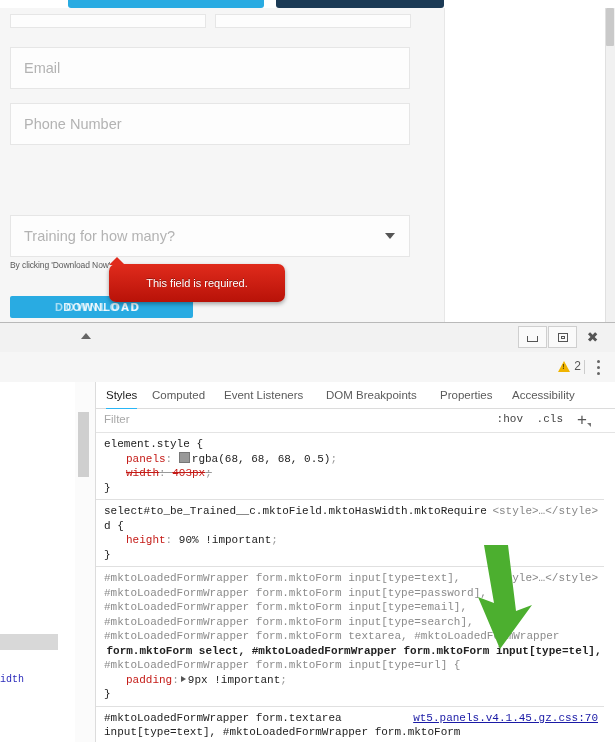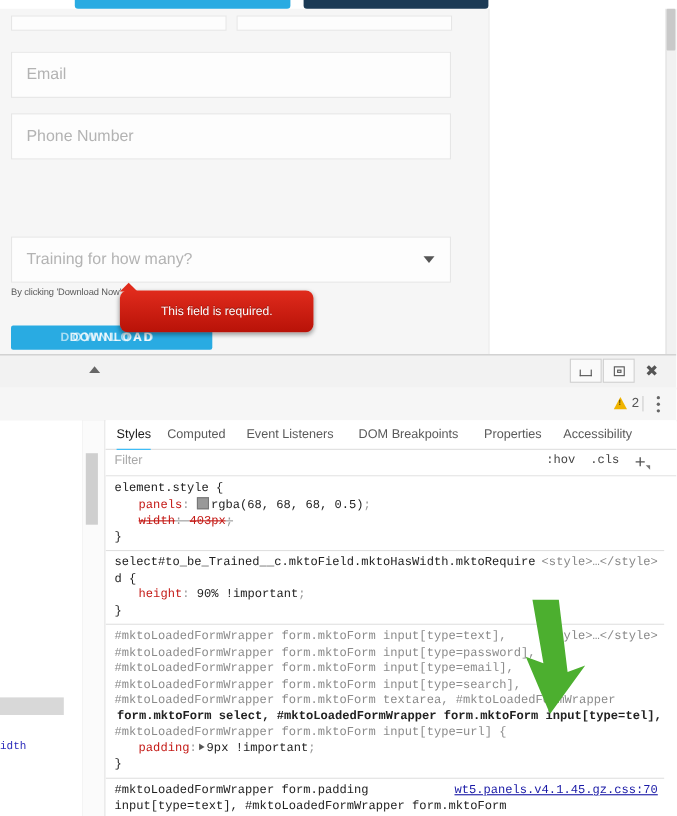--- a/index.html
+++ b/index.html
@@ -274,21 +274,21 @@
         <div class="sel">#mktoLoadedFormWrapper form.mktoForm input[type=url] {</div>
         <div class="indent">
           <span class="prop">padding</span><span class="dim">:</span><span class="tri-ex"></span><span class="val-num">9px !important</span><span class="dim">;</span>
         </div>
         <div>}</div>
       </div>
 
       <div class="rule nb">
         <div>
           <span class="src">wt5.panels.v4.1.45.gz.css:70</span>
-          <span>#mktoLoadedFormWrapper form.padding</span>
+          <span>#mktoLoadedFormWrapper form.textarea</span>
         </div>
         <div>input[type=text], #mktoLoadedFormWrapper form.mktoForm</div>
         <div>input[type=password], #mktoLoadedFormWrapper form.mktoForm</div>
       </div>
 
     </div>
 
   </div>
 </div>
 

